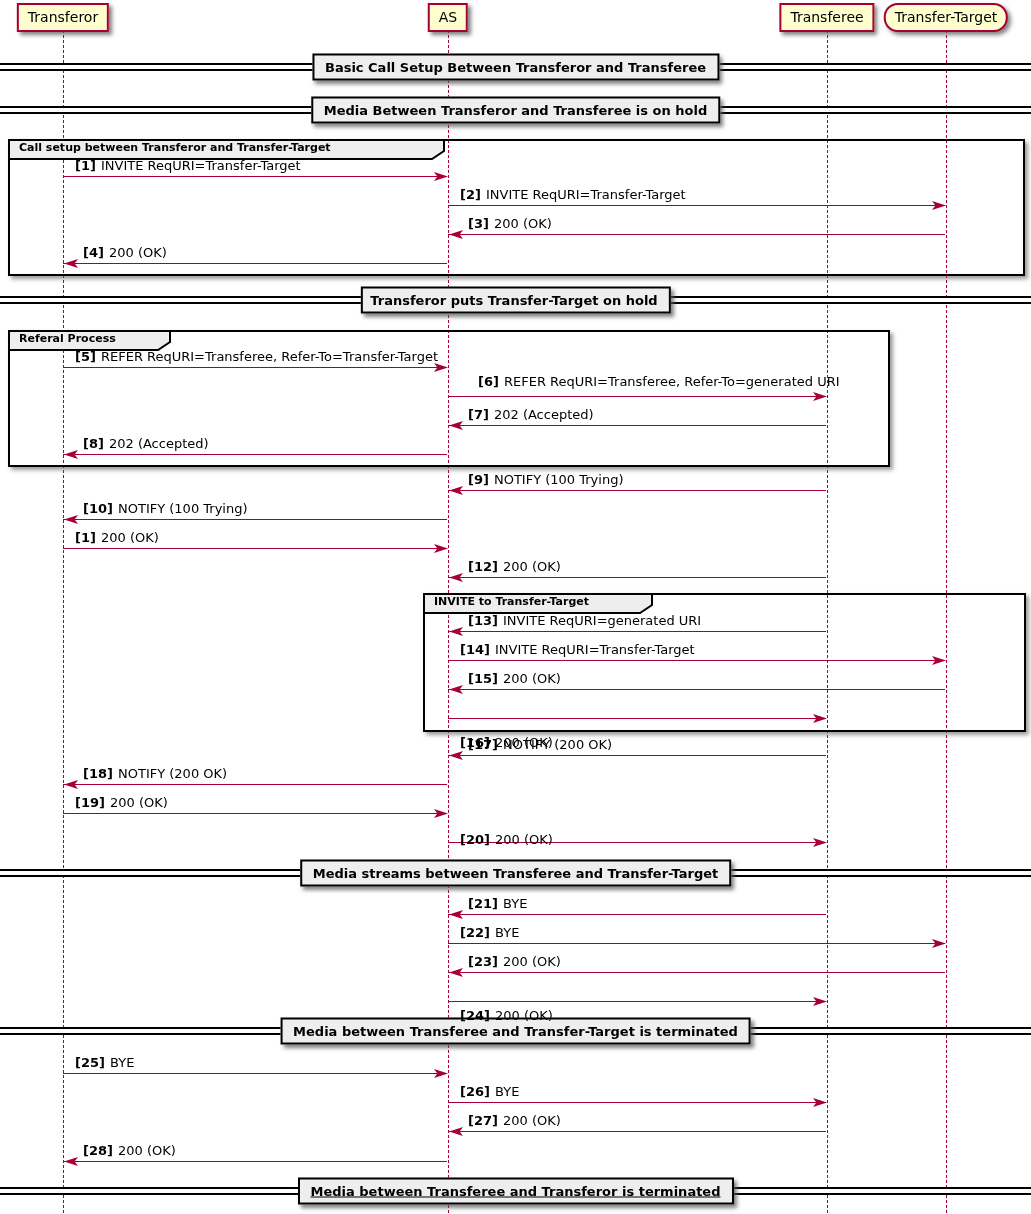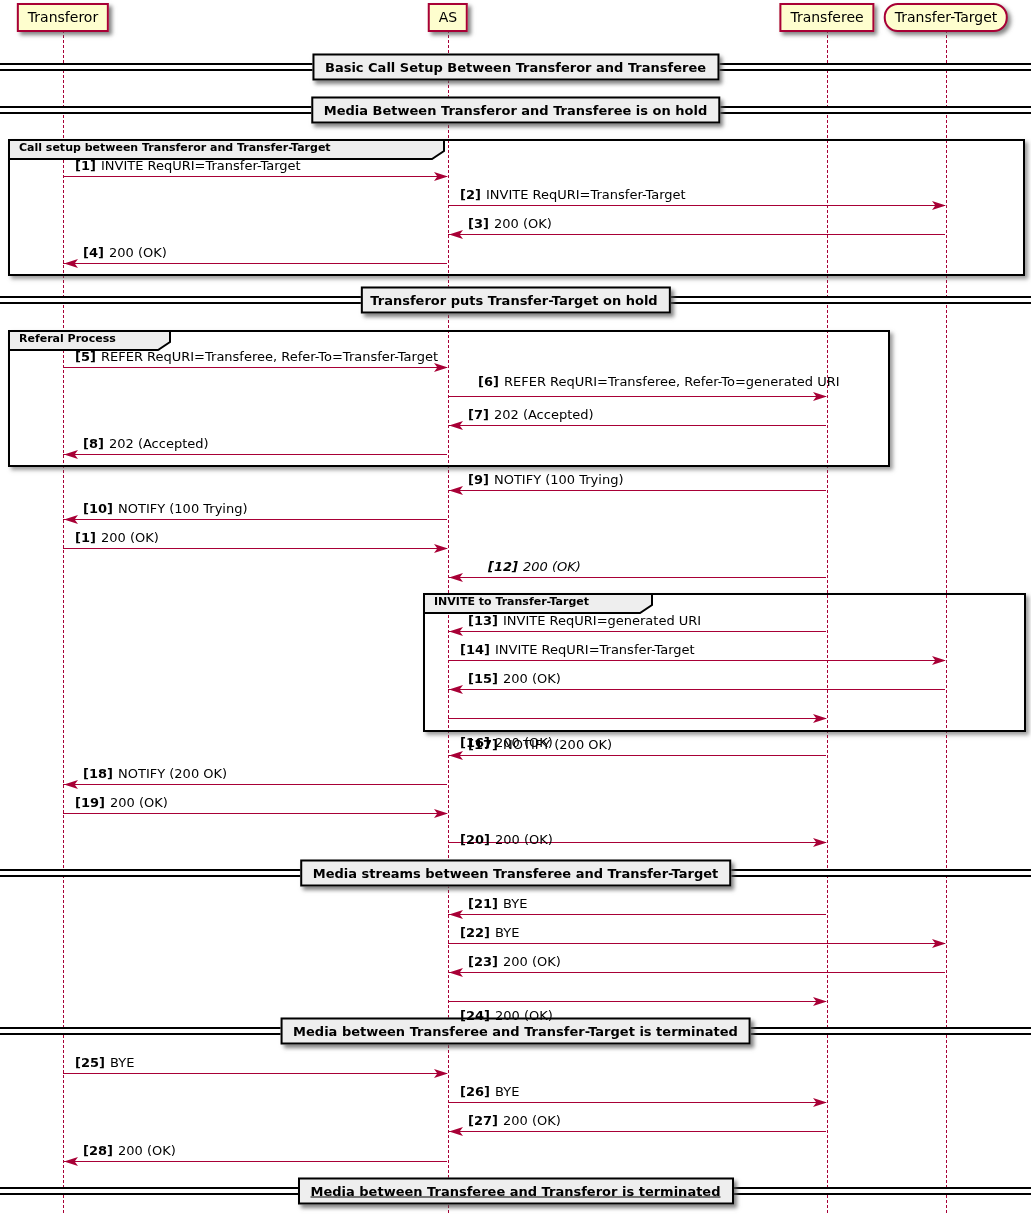--- a/index.html
+++ b/index.html
@@ -122,21 +122,21 @@
       <div class="msg-head left" style="top: 486px; left: 449px;"></div>
       <div class="msg-label" style="left: 468px; top: 472px;"><span class="num">[9]</span><span>NOTIFY (100 Trying)</span></div>
       <div class="msg-line" style="left: 63px; top: 519px; width: 384px;"></div>
       <div class="msg-head left" style="top: 515px; left: 64px;"></div>
       <div class="msg-label" style="left: 83px; top: 501px;"><span class="num">[10]</span><span>NOTIFY (100 Trying)</span></div>
       <div class="msg-line" style="left: 63px; top: 548px; width: 384px;"></div>
       <div class="msg-head right" style="top: 544px; left: 434px;"></div>
       <div class="msg-label" style="left: 75px; top: 530px;"><span class="num">[1]</span><span>200 (OK)</span></div>
       <div class="msg-line" style="left: 448px; top: 577px; width: 378px;"></div>
       <div class="msg-head left" style="top: 573px; left: 449px;"></div>
-      <div class="msg-label" style="left: 488px; top: 559px; font-style: italic;"><span class="num">[12]</span><span>200 (OK)</span></div>
+      <div class="msg-label" style="left: 468px; top: 559px;"><span class="num">[12]</span><span>200 (OK)</span></div>
       <div class="msg-line" style="left: 448px; top: 631px; width: 378px;"></div>
       <div class="msg-head left" style="top: 627px; left: 449px;"></div>
       <div class="msg-label" style="left: 468px; top: 613px;"><span class="num">[13]</span><span>INVITE ReqURI=generated URI</span></div>
       <div class="msg-line" style="left: 448px; top: 660px; width: 497px;"></div>
       <div class="msg-head right" style="top: 656px; left: 932px;"></div>
       <div class="msg-label" style="left: 460px; top: 642px;"><span class="num">[14]</span><span>INVITE ReqURI=Transfer-Target</span></div>
       <div class="msg-line" style="left: 448px; top: 689px; width: 497px;"></div>
       <div class="msg-head left" style="top: 685px; left: 449px;"></div>
       <div class="msg-label" style="left: 468px; top: 671px;"><span class="num">[15]</span><span>200 (OK)</span></div>
       <div class="msg-line" style="left: 448px; top: 718px; width: 378px;"></div>

